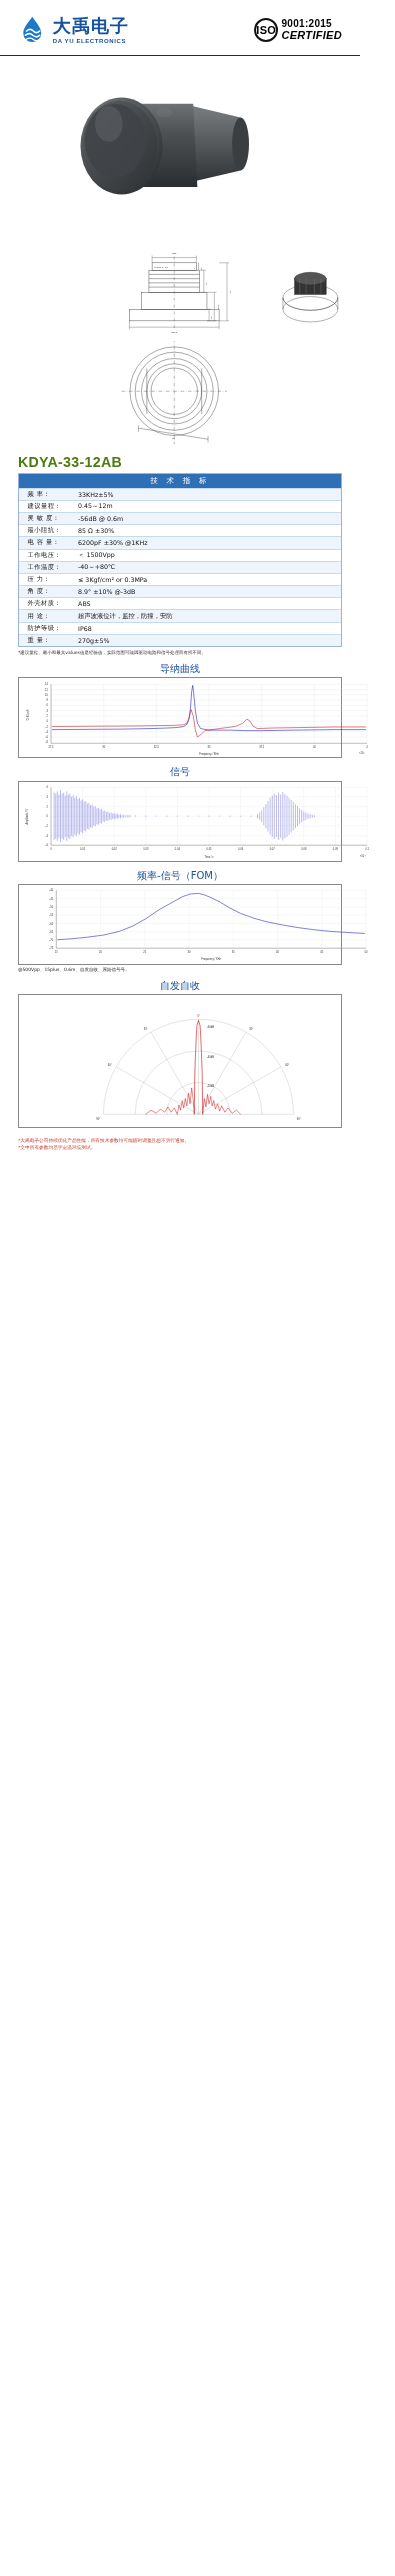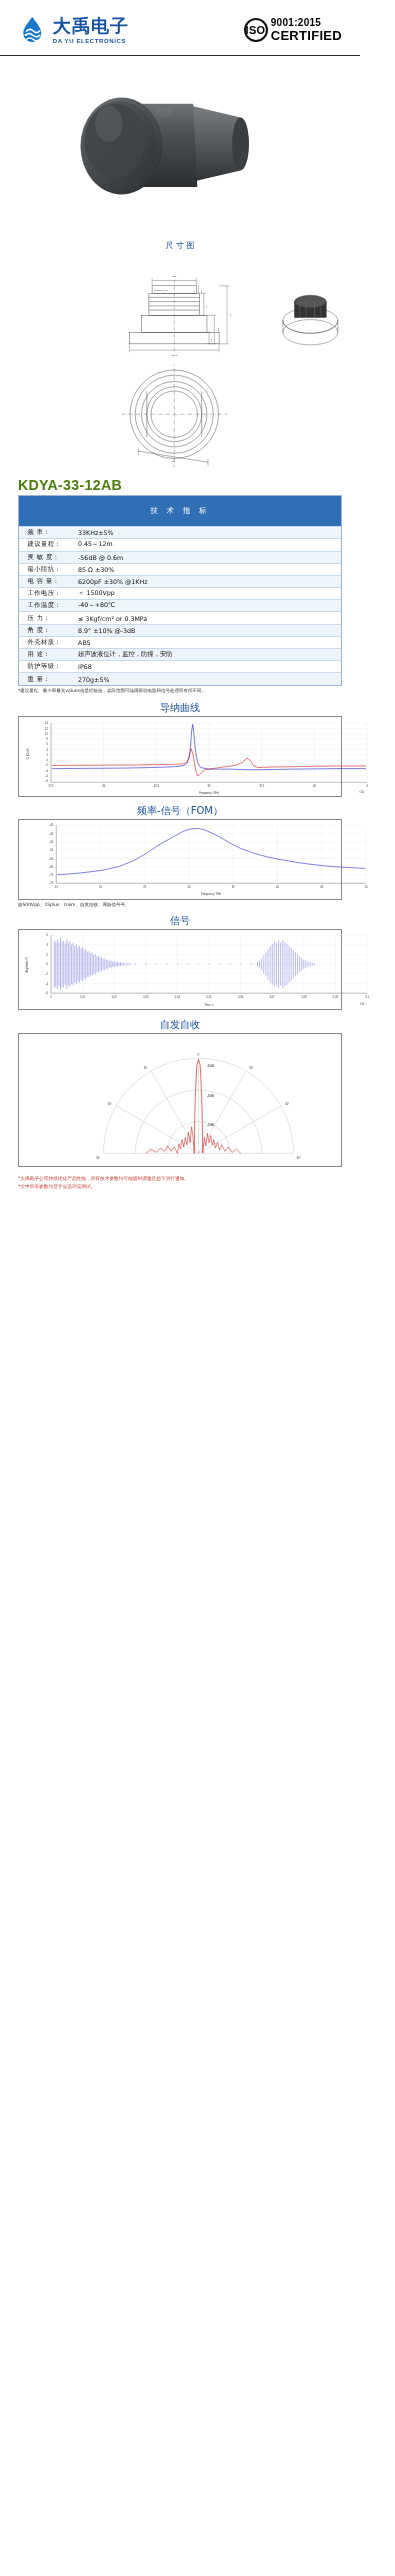--- a/index.html
+++ b/index.html
@@ -38,21 +38,21 @@
   }
   .iso { display: flex; align-items: center; gap: 3.2px; }
   .iso-ring {
     width: 24px; height: 24px; border-radius: 50%;
     border: 2.1px solid #111;
     display: flex; align-items: center; justify-content: center;
     font-size: 11px; font-weight: bold; letter-spacing: 0.3px;
   }
   .iso-label { line-height: 1.05; }
   .iso-label .l1 { font-size: 10px; font-weight: bold; letter-spacing: 0.3px; }
-  .iso-label .l2 { font-size: 13px; font-weight: bold; letter-spacing: 0.3px; }
+  .iso-label .l2 { font-size: 11px; font-weight: bold; letter-spacing: 0.3px; font-style: italic; }
   .rule { height: 1.1px; background: #2a2a2a; margin: 0 0 0 0; }
 
   
   .photo-wrap {
     height: 174px;
     display: flex; align-items: center; justify-content: center;
     padding-top: 5.3px;
   }
 
   
@@ -77,21 +77,21 @@
     letter-spacing: 0.3px;
   }
 
   
   .spec { margin: 0 18px; border: 0.5px solid #9ab3d6; }
   .spec-head {
     background: #2f6fb5;
     color: #fff;
     text-align: center;
     font-size: 7.4px;
-    padding: 10px 0;
+    padding: 2px 0;
     letter-spacing: 3.2px;
     font-family: "DejaVu Sans", sans-serif;
   }
   .spec-row {
     display: flex;
     border-top: 0.5px solid #c9d9ec;
     font-size: 6.3px;
     font-family: "DejaVu Sans", sans-serif;
     min-height: 11px;
     align-items: center;
@@ -208,21 +208,20 @@
 
       <ellipse cx="124" cy="150" rx="78" ry="92" fill="url(#shade)"></ellipse>
       <ellipse cx="120" cy="150" rx="72" ry="86" fill="url(#faceG)"></ellipse>
       <ellipse cx="112" cy="140" rx="58" ry="70" fill="#3f4346" opacity="0.85"></ellipse>
 
       <ellipse cx="100" cy="108" rx="26" ry="34" fill="#8d9194" opacity="0.22"></ellipse>
       <ellipse cx="205" cy="86" rx="16" ry="9" fill="#7b7f82" opacity="0.25"></ellipse>
     </svg>
   </div>
 
-  <div class="sec-title">尺 寸 图</div>
   <div class="drawings">
 
     <svg width="364" height="111" viewBox="0 0 690 210">
       <g stroke="#333" fill="none" stroke-width="0.8">
 
         <rect x="215" y="150" width="170" height="22"></rect>
 
         <rect x="238" y="118" width="124" height="32"></rect>
 
         <rect x="252" y="76" width="96" height="42"></rect>
@@ -413,69 +412,20 @@
         <text class="axis-text" x="260" y="133" text-anchor="middle">32.5</text>
         <text class="axis-text" x="360" y="133" text-anchor="middle">35</text>
         <text class="axis-text" x="460" y="133" text-anchor="middle">37.5</text>
         <text class="axis-text" x="560" y="133" text-anchor="middle">40</text>
         <text class="axis-text" x="660" y="133" text-anchor="middle">4</text>
         <text class="axis-text" x="650" y="144" text-anchor="middle">×10³</text>
         <text class="axis-text" x="360" y="146" text-anchor="middle">Frequency / KHz</text>
         <text class="axis-text" x="18" y="70" text-anchor="middle" transform="rotate(-90 18 70)">G·B / mS</text>
       </svg>
     </div>
-  </div>
-
-  <div class="chart-block">
-    <div class="chart-title">频率-信号（FOM）</div>
-    <div class="chart-frame">
-      <svg width="359" height="79" viewBox="0 0 680 150">
-        <g stroke="#e0e0e0" stroke-width="0.5">
-          <line x1="70" y1="10" x2="70" y2="120"></line>
-            <line x1="154" y1="10" x2="154" y2="120"></line>
-          <line x1="238" y1="10" x2="238" y2="120"></line>
-            <line x1="322" y1="10" x2="322" y2="120"></line>
-          <line x1="406" y1="10" x2="406" y2="120"></line>
-            <line x1="490" y1="10" x2="490" y2="120"></line>
-          <line x1="574" y1="10" x2="574" y2="120"></line>
-            <line x1="658" y1="10" x2="658" y2="120"></line>
-          <line x1="70" y1="10" x2="658" y2="10"></line>
-            <line x1="70" y1="26" x2="658" y2="26"></line>
-          <line x1="70" y1="42" x2="658" y2="42"></line>
-            <line x1="70" y1="57" x2="658" y2="57"></line>
-          <line x1="70" y1="73" x2="658" y2="73"></line>
-            <line x1="70" y1="89" x2="658" y2="89"></line>
-          <line x1="70" y1="104" x2="658" y2="104"></line>
-            <line x1="70" y1="120" x2="658" y2="120"></line>
-        </g>
-        <g stroke="#666" stroke-width="0.8" fill="none">
-          <line x1="70" y1="120" x2="658" y2="120"></line>
-          <line x1="70" y1="10" x2="70" y2="120"></line>
-        </g>
-        <path d="M72 104 L100 102 L130 99 L160 95 L190 88 L215 78 L240 64 L265 47 L290 33 L310 22 L325 17 L340 16 L352 19 L366 25 L382 33 L400 44 L420 54 L445 63 L470 70 L500 76 L530 81 L560 85 L590 88 L620 90 L656 92" stroke="#2222cc" stroke-width="1.1" fill="none"></path>
-        <text class="axis-text" x="64" y="12" text-anchor="end">-40</text>
-        <text class="axis-text" x="64" y="28" text-anchor="end">-45</text>
-        <text class="axis-text" x="64" y="44" text-anchor="end">-50</text>
-        <text class="axis-text" x="64" y="59" text-anchor="end">-55</text>
-        <text class="axis-text" x="64" y="75" text-anchor="end">-60</text>
-        <text class="axis-text" x="64" y="91" text-anchor="end">-65</text>
-        <text class="axis-text" x="64" y="106" text-anchor="end">-70</text>
-        <text class="axis-text" x="64" y="122" text-anchor="end">-75</text>
-        <text class="axis-text" x="70" y="130" text-anchor="middle">15</text>
-        <text class="axis-text" x="154" y="130" text-anchor="middle">20</text>
-        <text class="axis-text" x="238" y="130" text-anchor="middle">25</text>
-        <text class="axis-text" x="322" y="130" text-anchor="middle">30</text>
-        <text class="axis-text" x="406" y="130" text-anchor="middle">35</text>
-        <text class="axis-text" x="490" y="130" text-anchor="middle">40</text>
-        <text class="axis-text" x="574" y="130" text-anchor="middle">45</text>
-        <text class="axis-text" x="658" y="130" text-anchor="middle">50</text>
-        <text class="axis-text" x="364" y="143" text-anchor="middle">Frequency / KHz</text>
-      </svg>
-    </div>
-    <div class="chart-sub">@500Vpp、15plus、0.6m、自发自收、原始信号号。</div>
   </div>
 
   <div class="chart-block">
     <div class="chart-title">信号</div>
     <div class="chart-frame">
       <svg width="359" height="79" viewBox="0 0 680 150">
         <g stroke="#e2e2e2" stroke-width="0.5">
           <line x1="60" y1="10" x2="60" y2="120"></line>
             <line x1="120" y1="10" x2="120" y2="120"></line>
           <line x1="180" y1="10" x2="180" y2="120"></line>
@@ -617,20 +567,69 @@
         <text class="axis-text" x="600" y="130" text-anchor="middle">0.09</text>
         <text class="axis-text" x="660" y="130" text-anchor="middle">0.1</text>
         <text class="axis-text" x="652" y="142" text-anchor="middle">×10⁻²</text>
         <text class="axis-text" x="360" y="145" text-anchor="middle">Time / s</text>
         <text class="axis-text" x="16" y="66" text-anchor="middle" transform="rotate(-90 16 66)">Amplitude / V</text>
       </svg>
     </div>
   </div>
 
   <div class="chart-block">
+    <div class="chart-title">频率-信号（FOM）</div>
+    <div class="chart-frame">
+      <svg width="359" height="79" viewBox="0 0 680 150">
+        <g stroke="#e0e0e0" stroke-width="0.5">
+          <line x1="70" y1="10" x2="70" y2="120"></line>
+            <line x1="154" y1="10" x2="154" y2="120"></line>
+          <line x1="238" y1="10" x2="238" y2="120"></line>
+            <line x1="322" y1="10" x2="322" y2="120"></line>
+          <line x1="406" y1="10" x2="406" y2="120"></line>
+            <line x1="490" y1="10" x2="490" y2="120"></line>
+          <line x1="574" y1="10" x2="574" y2="120"></line>
+            <line x1="658" y1="10" x2="658" y2="120"></line>
+          <line x1="70" y1="10" x2="658" y2="10"></line>
+            <line x1="70" y1="26" x2="658" y2="26"></line>
+          <line x1="70" y1="42" x2="658" y2="42"></line>
+            <line x1="70" y1="57" x2="658" y2="57"></line>
+          <line x1="70" y1="73" x2="658" y2="73"></line>
+            <line x1="70" y1="89" x2="658" y2="89"></line>
+          <line x1="70" y1="104" x2="658" y2="104"></line>
+            <line x1="70" y1="120" x2="658" y2="120"></line>
+        </g>
+        <g stroke="#666" stroke-width="0.8" fill="none">
+          <line x1="70" y1="120" x2="658" y2="120"></line>
+          <line x1="70" y1="10" x2="70" y2="120"></line>
+        </g>
+        <path d="M72 104 L100 102 L130 99 L160 95 L190 88 L215 78 L240 64 L265 47 L290 33 L310 22 L325 17 L340 16 L352 19 L366 25 L382 33 L400 44 L420 54 L445 63 L470 70 L500 76 L530 81 L560 85 L590 88 L620 90 L656 92" stroke="#2222cc" stroke-width="1.1" fill="none"></path>
+        <text class="axis-text" x="64" y="12" text-anchor="end">-40</text>
+        <text class="axis-text" x="64" y="28" text-anchor="end">-45</text>
+        <text class="axis-text" x="64" y="44" text-anchor="end">-50</text>
+        <text class="axis-text" x="64" y="59" text-anchor="end">-55</text>
+        <text class="axis-text" x="64" y="75" text-anchor="end">-60</text>
+        <text class="axis-text" x="64" y="91" text-anchor="end">-65</text>
+        <text class="axis-text" x="64" y="106" text-anchor="end">-70</text>
+        <text class="axis-text" x="64" y="122" text-anchor="end">-75</text>
+        <text class="axis-text" x="70" y="130" text-anchor="middle">15</text>
+        <text class="axis-text" x="154" y="130" text-anchor="middle">20</text>
+        <text class="axis-text" x="238" y="130" text-anchor="middle">25</text>
+        <text class="axis-text" x="322" y="130" text-anchor="middle">30</text>
+        <text class="axis-text" x="406" y="130" text-anchor="middle">35</text>
+        <text class="axis-text" x="490" y="130" text-anchor="middle">40</text>
+        <text class="axis-text" x="574" y="130" text-anchor="middle">45</text>
+        <text class="axis-text" x="658" y="130" text-anchor="middle">50</text>
+        <text class="axis-text" x="364" y="143" text-anchor="middle">Frequency / KHz</text>
+      </svg>
+    </div>
+    <div class="chart-sub">@500Vpp、15plus、0.6m、自发自收、原始信号号。</div>
+  </div>
+
+  <div class="chart-block">
     <div class="chart-title">自发自收</div>
     <div class="chart-frame">
       <svg width="359" height="132" viewBox="0 0 680 250">
         <g stroke="#aaaaaa" stroke-width="0.6" fill="none">
           <path d="M160 226 A180 180 0 0 1 520 226"></path>
           <path d="M220 226 A120 120 0 0 1 460 226"></path>
           <path d="M280 226 A60 60 0 0 1 400 226"></path>
           <line x1="160" y1="226" x2="520" y2="226"></line>
           <line x1="340" y1="226" x2="340" y2="46"></line>
           <line x1="340" y1="226" x2="184" y2="136"></line>

